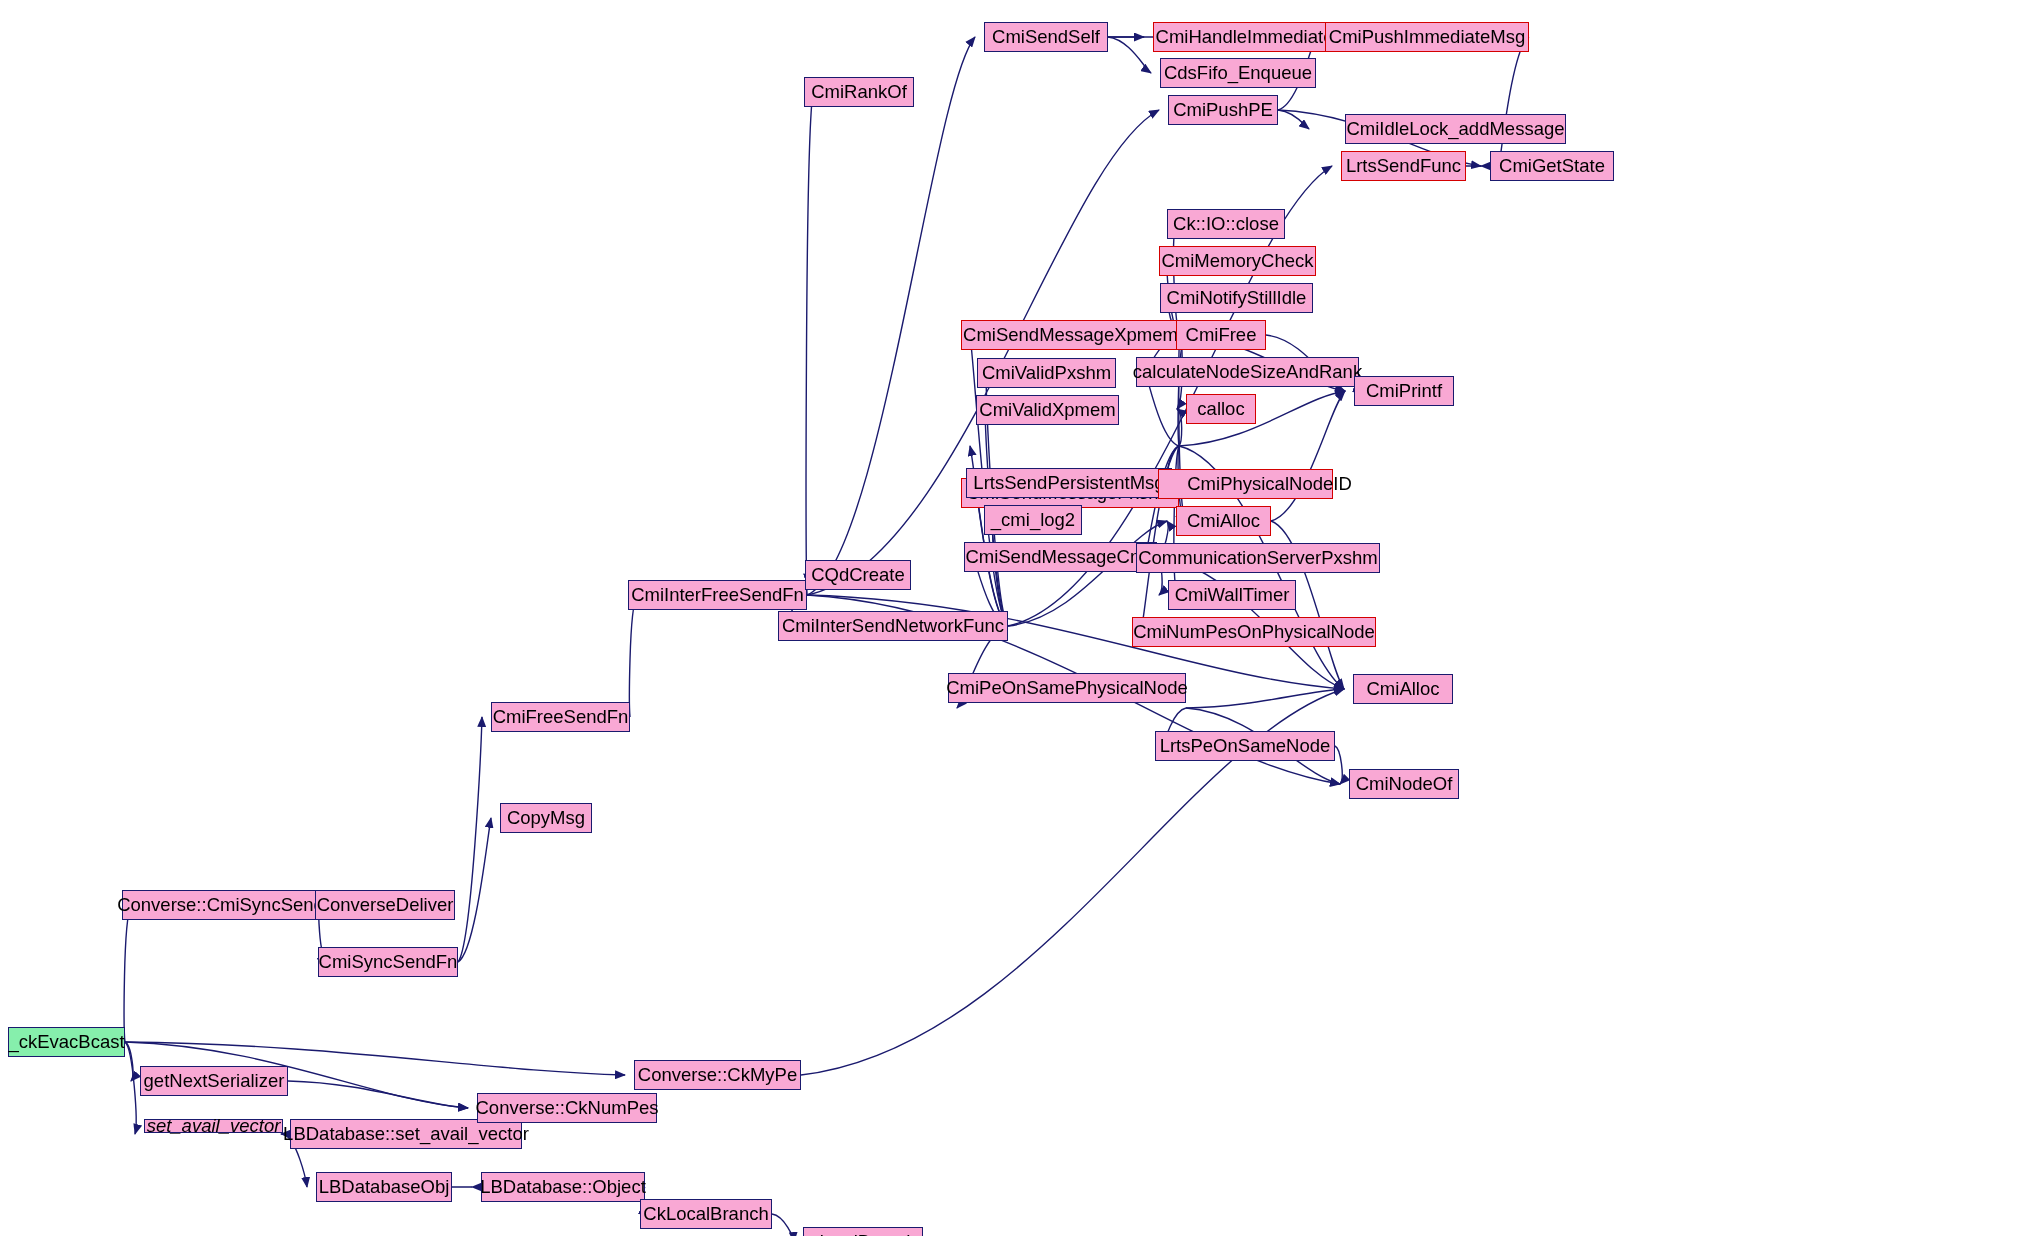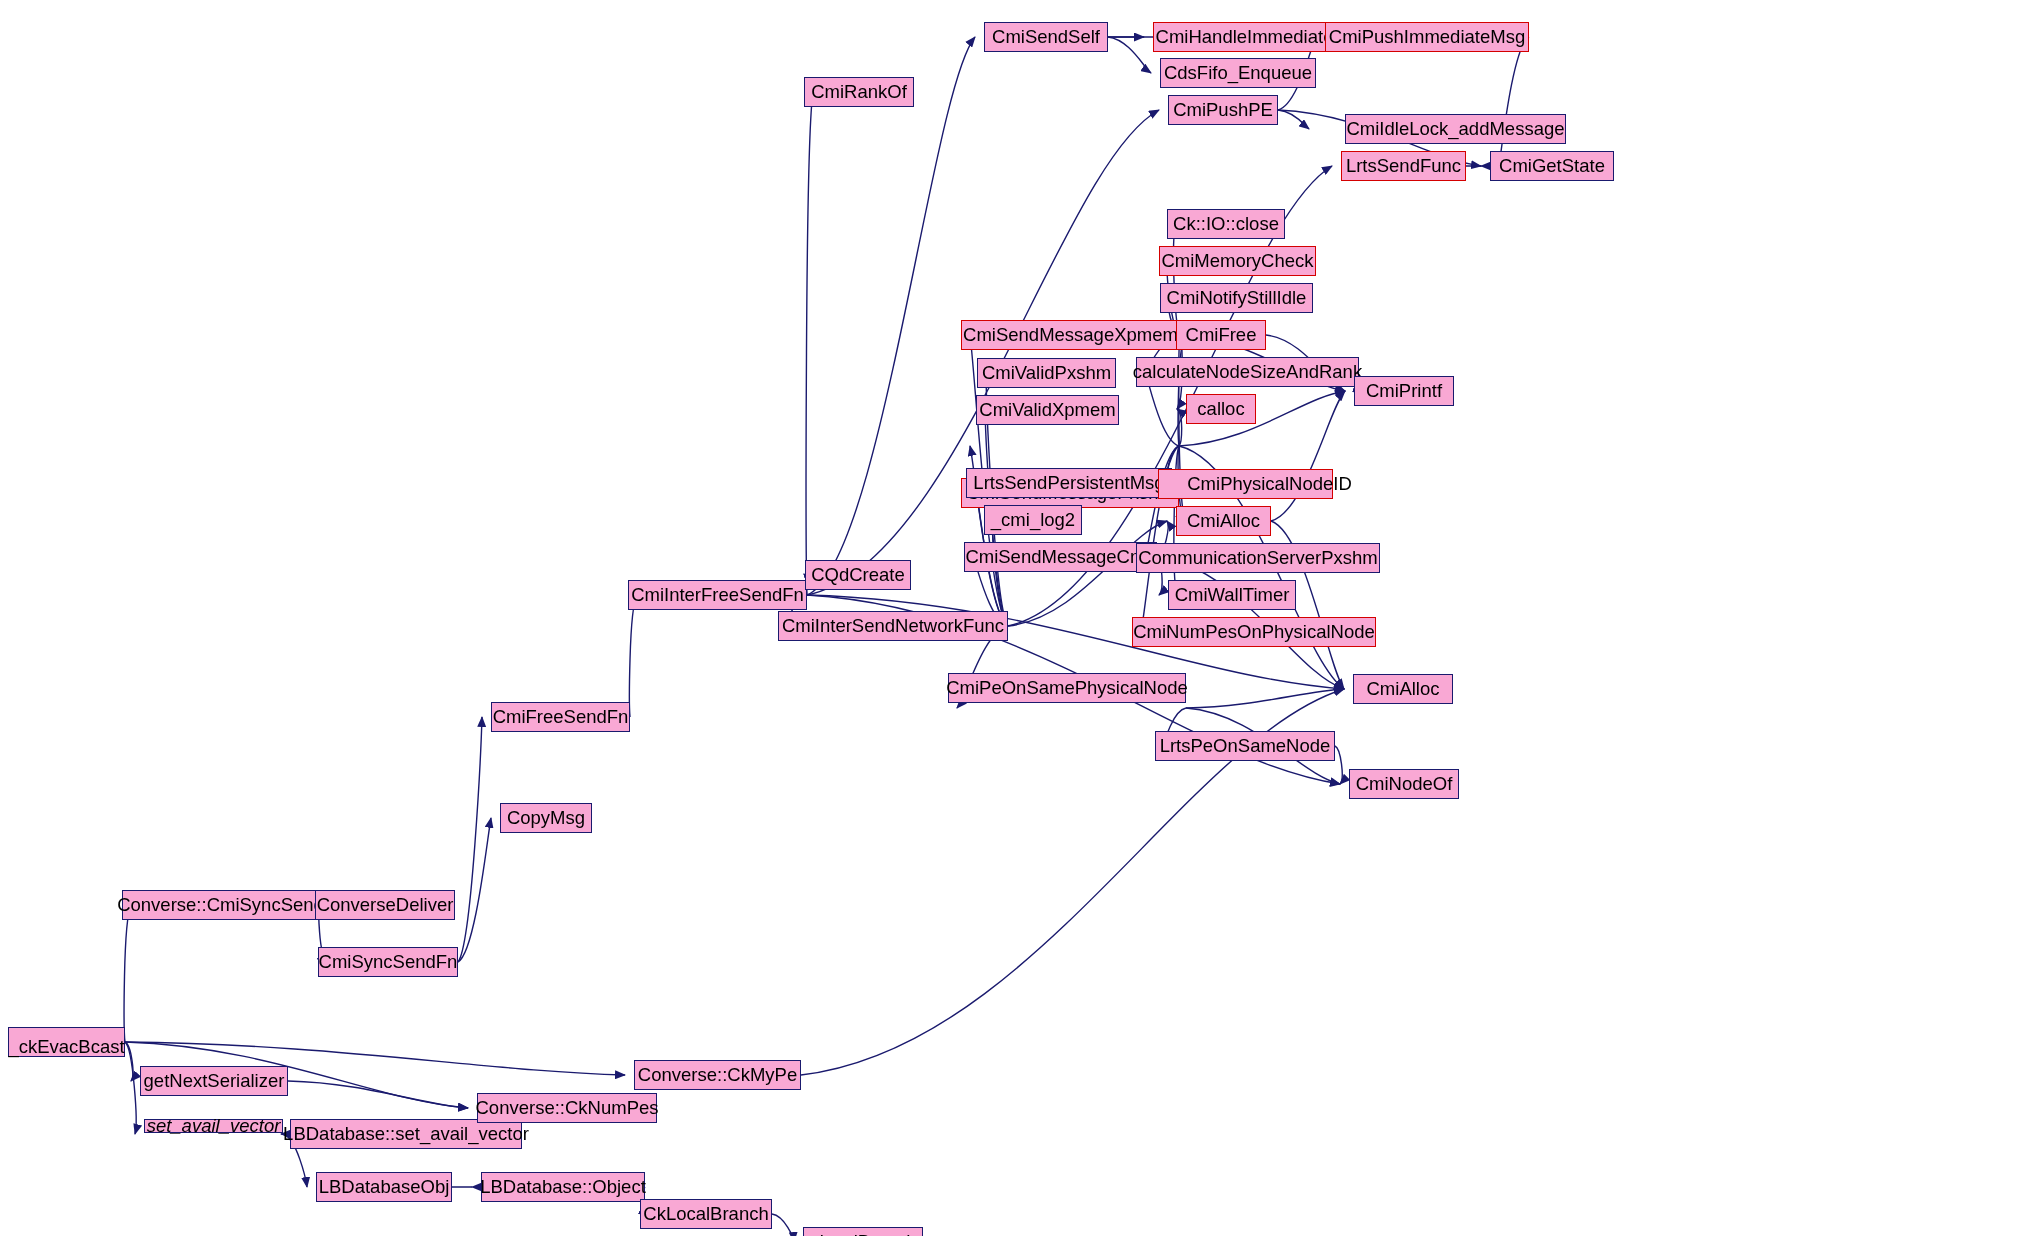--- a/index.html
+++ b/index.html
@@ -35,23 +35,22 @@
     align-items: center;
     justify-content: center;
     white-space: nowrap;
     letter-spacing: 0px;
     z-index: 5;
   }
   .node.red {
     border-color: #d40000;
   }
   .node.root {
-    background: #f9a8d4;
+    background: #86efac;
     border-color: #1a1a6e;
-    align-items: flex-end;
   }
 </style>
 </head>
 <body>
 
 <div id="canvas">
   <svg id="edges" viewBox="0 0 2040 1236">
     <defs>
       <marker id="arrow" markerWidth="11" markerHeight="9" refX="10" refY="4.5" orient="auto" markerUnits="userSpaceOnUse">
         <path d="M0,0 L11,4.5 L0,9 z" fill="#1a1a6e"></path>

